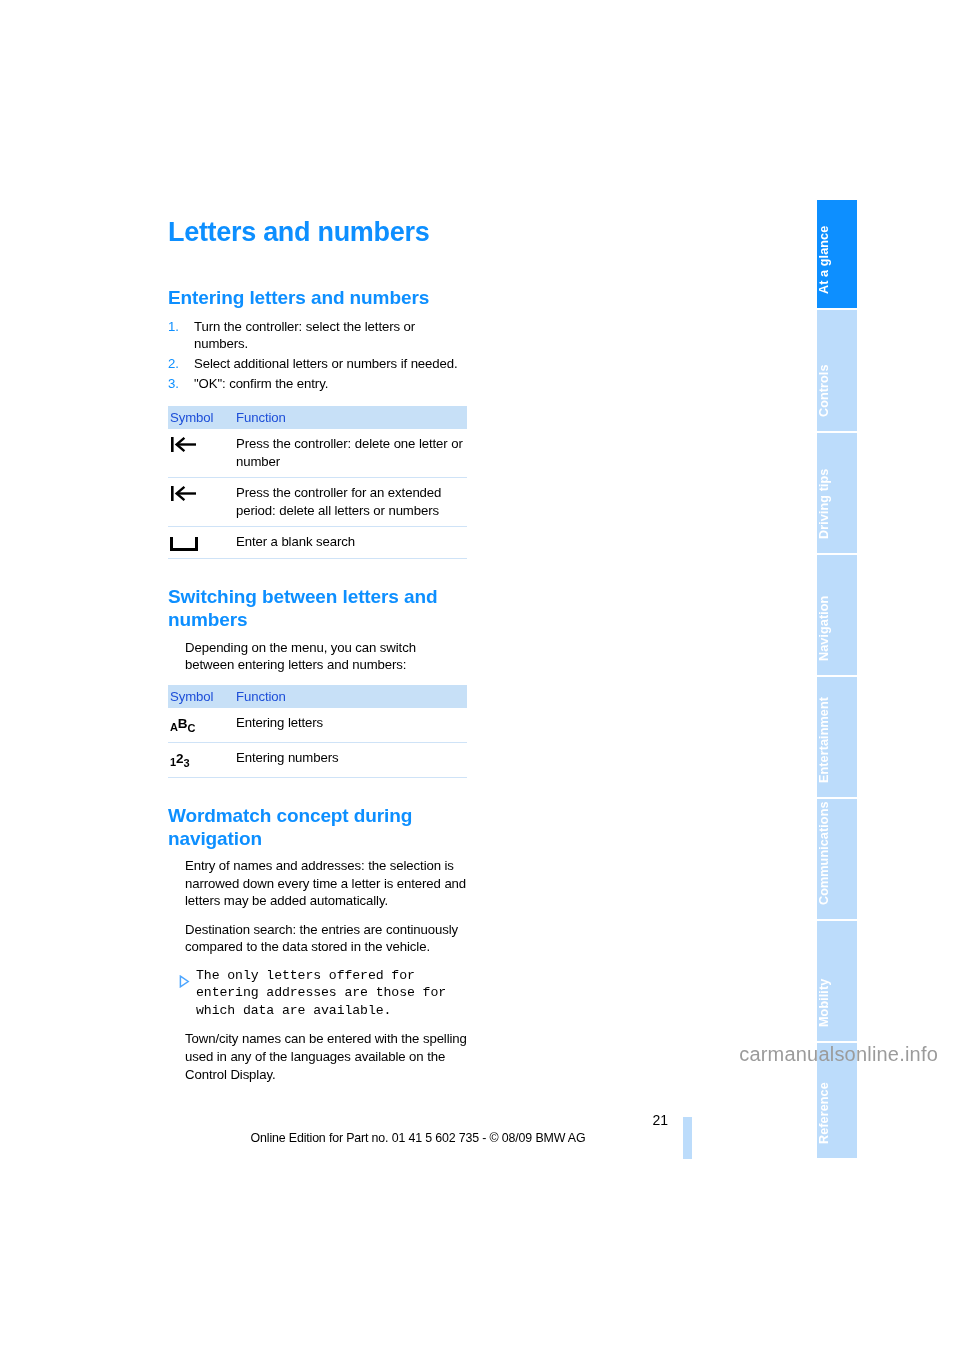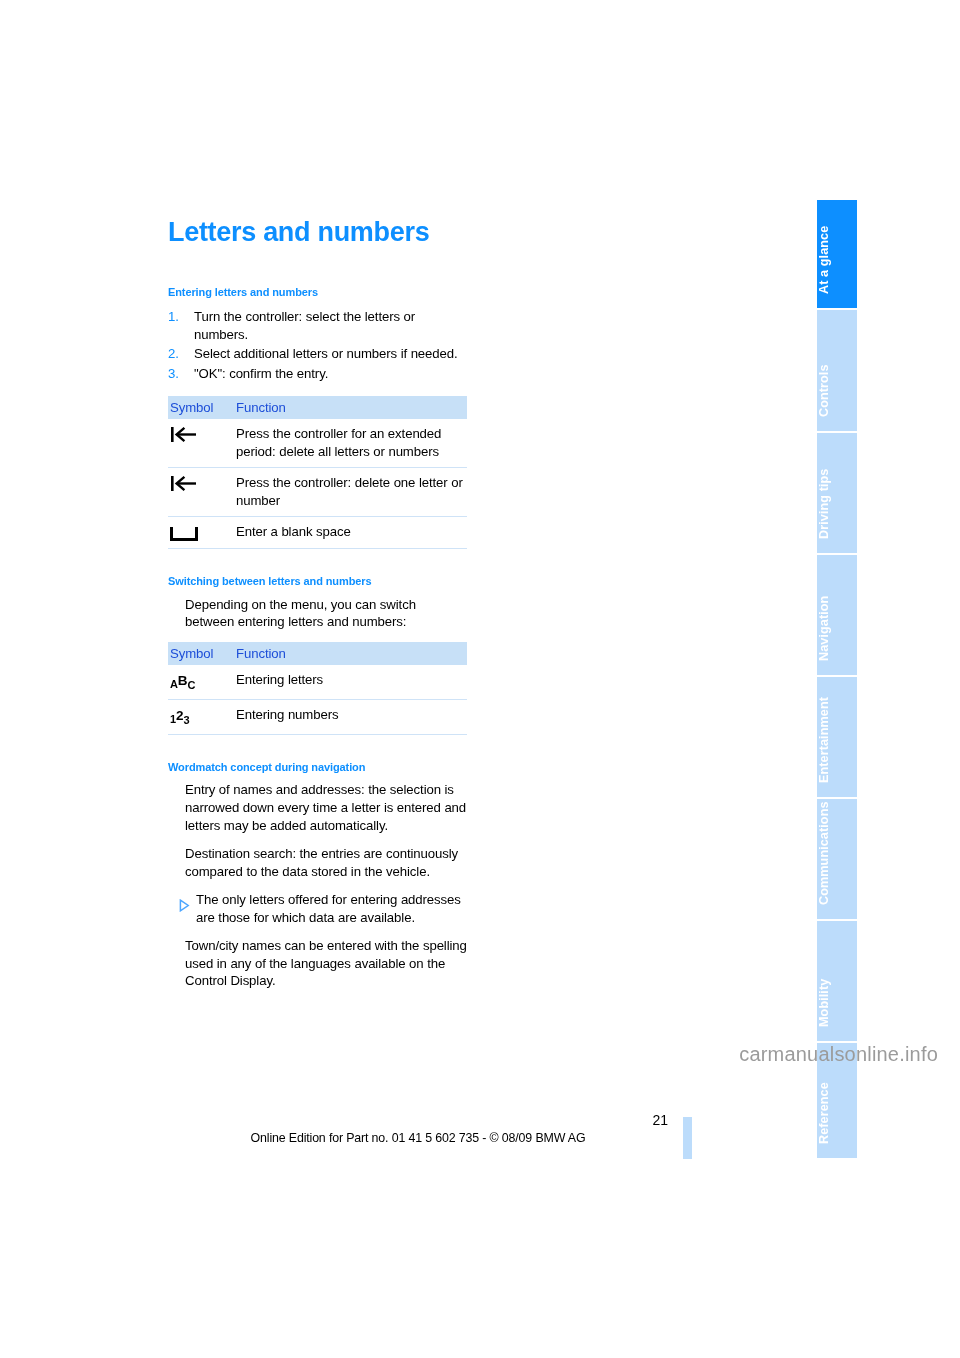--- a/index.html
+++ b/index.html
@@ -38,21 +38,21 @@
     font-size: 27px;
     font-weight: bold;
     letter-spacing: -0.3px;
     line-height: 1.1;
     margin: 0 0 38px 0;
     white-space: nowrap;
   }
 
   .h2 {
     color: #0d8fff;
-    font-size: 11px;
+    font-size: 19px;
     font-weight: bold;
     line-height: 1.22;
     margin: 0 0 9px 0;
     letter-spacing: -0.1px;
   }
 
   .h2.tight { margin-bottom: 7px; }
 
   p.body {
     color: #000000;
@@ -83,20 +83,21 @@
     top: 0;
     color: #0d8fff;
     font-size: 13.2px;
   }
 
   
   ul.tri {
     list-style: none;
     margin: 0 0 11px 0;
     padding: 0;
+    font-family: Liberation Mono, monospace;
   }
   ul.tri li {
     position: relative;
     padding-left: 28px;
     font-size: 13.2px;
     line-height: 1.33;
     color: #000;
     letter-spacing: -0.1px;
   }
   ul.tri li .tri-mark {
@@ -294,39 +295,39 @@
         <tr>
           <td class="sym">
             <span class="glyph-backspace">
               <svg width="30" height="17" viewBox="0 0 30 17" aria-hidden="true">
                 <rect x="1" y="1" width="2.6" height="15" fill="#000"></rect>
                 <path d="M7 8.5 H26" stroke="#000" stroke-width="2.4" fill="none"></path>
                 <path d="M13.5 2.6 L6.6 8.5 L13.5 14.4" stroke="#000" stroke-width="2.4" fill="none" stroke-linecap="square" stroke-linejoin="miter"></path>
               </svg>
             </span>
           </td>
-          <td class="fn">Press the controller for an extended period: delete all letters or numbers</td>
+          <td class="fn">Press the controller: delete one letter or number</td>
         </tr>
         <tr>
           <td class="sym">
             <span class="glyph-backspace">
               <svg width="30" height="17" viewBox="0 0 30 17" aria-hidden="true">
                 <rect x="1" y="1" width="2.6" height="15" fill="#000"></rect>
                 <path d="M7 8.5 H26" stroke="#000" stroke-width="2.4" fill="none"></path>
                 <path d="M13.5 2.6 L6.6 8.5 L13.5 14.4" stroke="#000" stroke-width="2.4" fill="none" stroke-linecap="square" stroke-linejoin="miter"></path>
               </svg>
             </span>
           </td>
-          <td class="fn">Press the controller: delete one letter or number</td>
+          <td class="fn">Press the controller for an extended period: delete all letters or numbers</td>
         </tr>
         <tr class="last">
           <td class="sym">
             <span class="glyph-space"></span>
           </td>
-          <td class="fn">Enter a blank space</td>
+          <td class="fn">Enter a blank search</td>
         </tr>
       </tbody>
     </table>
 
     <h2 class="h2 tight">Switching between letters and numbers</h2>
 
     <p class="body">Depending on the menu, you can switch between entering letters and numbers:</p>
 
     <table class="symtable">
       <colgroup>

